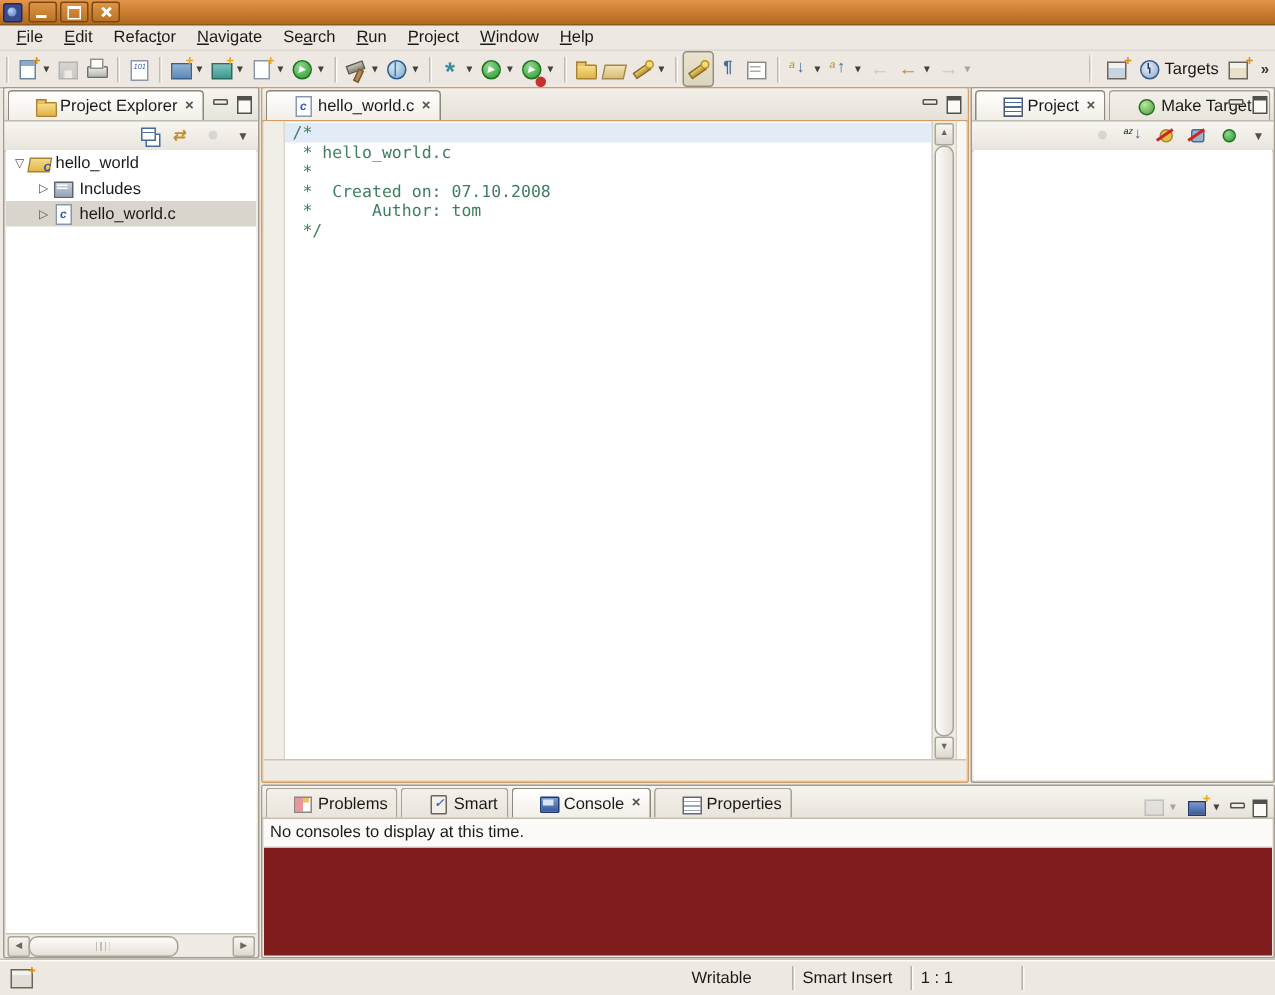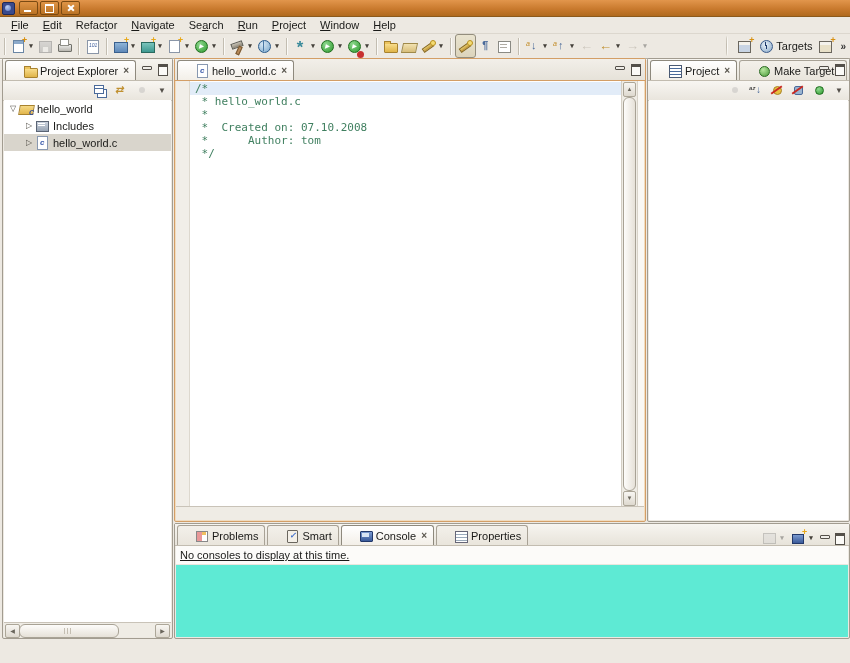--- a/index.html
+++ b/index.html
@@ -154,21 +154,21 @@
   .i-sortaz::before{content:"↓";color:#4A6A9A;font-weight:bold;font-size:10px;left:8px;top:2px;}
   .i-sortaz::after{content:"az";font-size:6px;color:#222;left:1px;top:3px;}
   .i-hidef::before{content:"";left:4px;top:4px;width:7px;height:7px;border-radius:50%;background:#E8C040;border:1px solid #A8842A;}
   .i-hidef::after{content:"";left:1px;top:7px;width:13px;height:2px;background:#C82820;transform:rotate(-35deg);}
   .i-hides::before{content:"";left:4px;top:4px;width:7px;height:7px;border-radius:2px;background:#9AB4D0;border:1px solid #4A6A9A;}
   .i-hides::after{content:"";left:1px;top:7px;width:13px;height:2px;background:#C82820;transform:rotate(-35deg);}
   .i-gdot::before{content:"";left:4px;top:4px;width:7px;height:7px;border-radius:50%;background:radial-gradient(circle at 35% 30%,#8ED88E,#2E9A2E);border:1px solid #1E6E1E;}
 
   
   #console{left:174px;top:523px;width:674px;height:114px;}
-  .ccontent{position:absolute;left:1px;right:1px;top:22px;bottom:1px;background:#5eead4;text-decoration:underline;}
+  .ccontent{position:absolute;left:1px;right:1px;top:22px;bottom:1px;background:#7f1d1d;}
   .cmsg{padding:3px 4px;border-bottom:1px solid #EAE6DE;background:#FCFBF9;}
   .i-problems::before{content:"";left:2px;top:3px;width:10px;height:9px;border:1px solid #888;
      background:linear-gradient(90deg,#E89898 0 5px,#FFF 5px);}
   .i-problems::after{content:"";left:8px;top:4px;width:4px;height:3px;background:#F0C060;}
   .i-tasks::before{content:"";left:3px;top:2px;width:9px;height:11px;background:#F4F0E8;border:1px solid #6A665E;border-radius:1px;}
   .i-tasks::after{content:"✓";color:#3A6ACA;font-size:8px;font-weight:bold;left:5px;top:3px;}
   .i-console::before{content:"";left:2px;top:3px;width:11px;height:9px;background:linear-gradient(#7A9AD0,#3A5A9A);border:1px solid #22386A;border-radius:1px;}
   .i-console::after{content:"";left:4px;top:5px;width:7px;height:4px;background:#D8E4F4;}
   .i-props::before{content:"";left:2px;top:3px;width:11px;height:10px;border:1px solid #667;
      background:repeating-linear-gradient(#FFF 0 2px,#9AAABB 2px 3px);}
@@ -455,14 +455,25 @@
           </span>
         <span class="hb hb-min"></span>
         <span class="hb hb-max"></span>
       </span>
     </div>
     <div class="ccontent">
       <div class="cmsg">No consoles to display at this time.</div>
     </div>
   </div>
 
+  <div class="statusbar">
+    <span class="fastview"></span>
+    <span class="sfields">
+      <span class="sfield">Writable</span>
+      <span class="sdiv"></span>
+      <span class="sfield">Smart Insert</span>
+      <span class="sdiv"></span>
+      <span class="sfield">1 : 1</span>
+      <span class="sdiv"></span>
+    </span>
+  </div>
 
 </div>
 
 </body></html>

